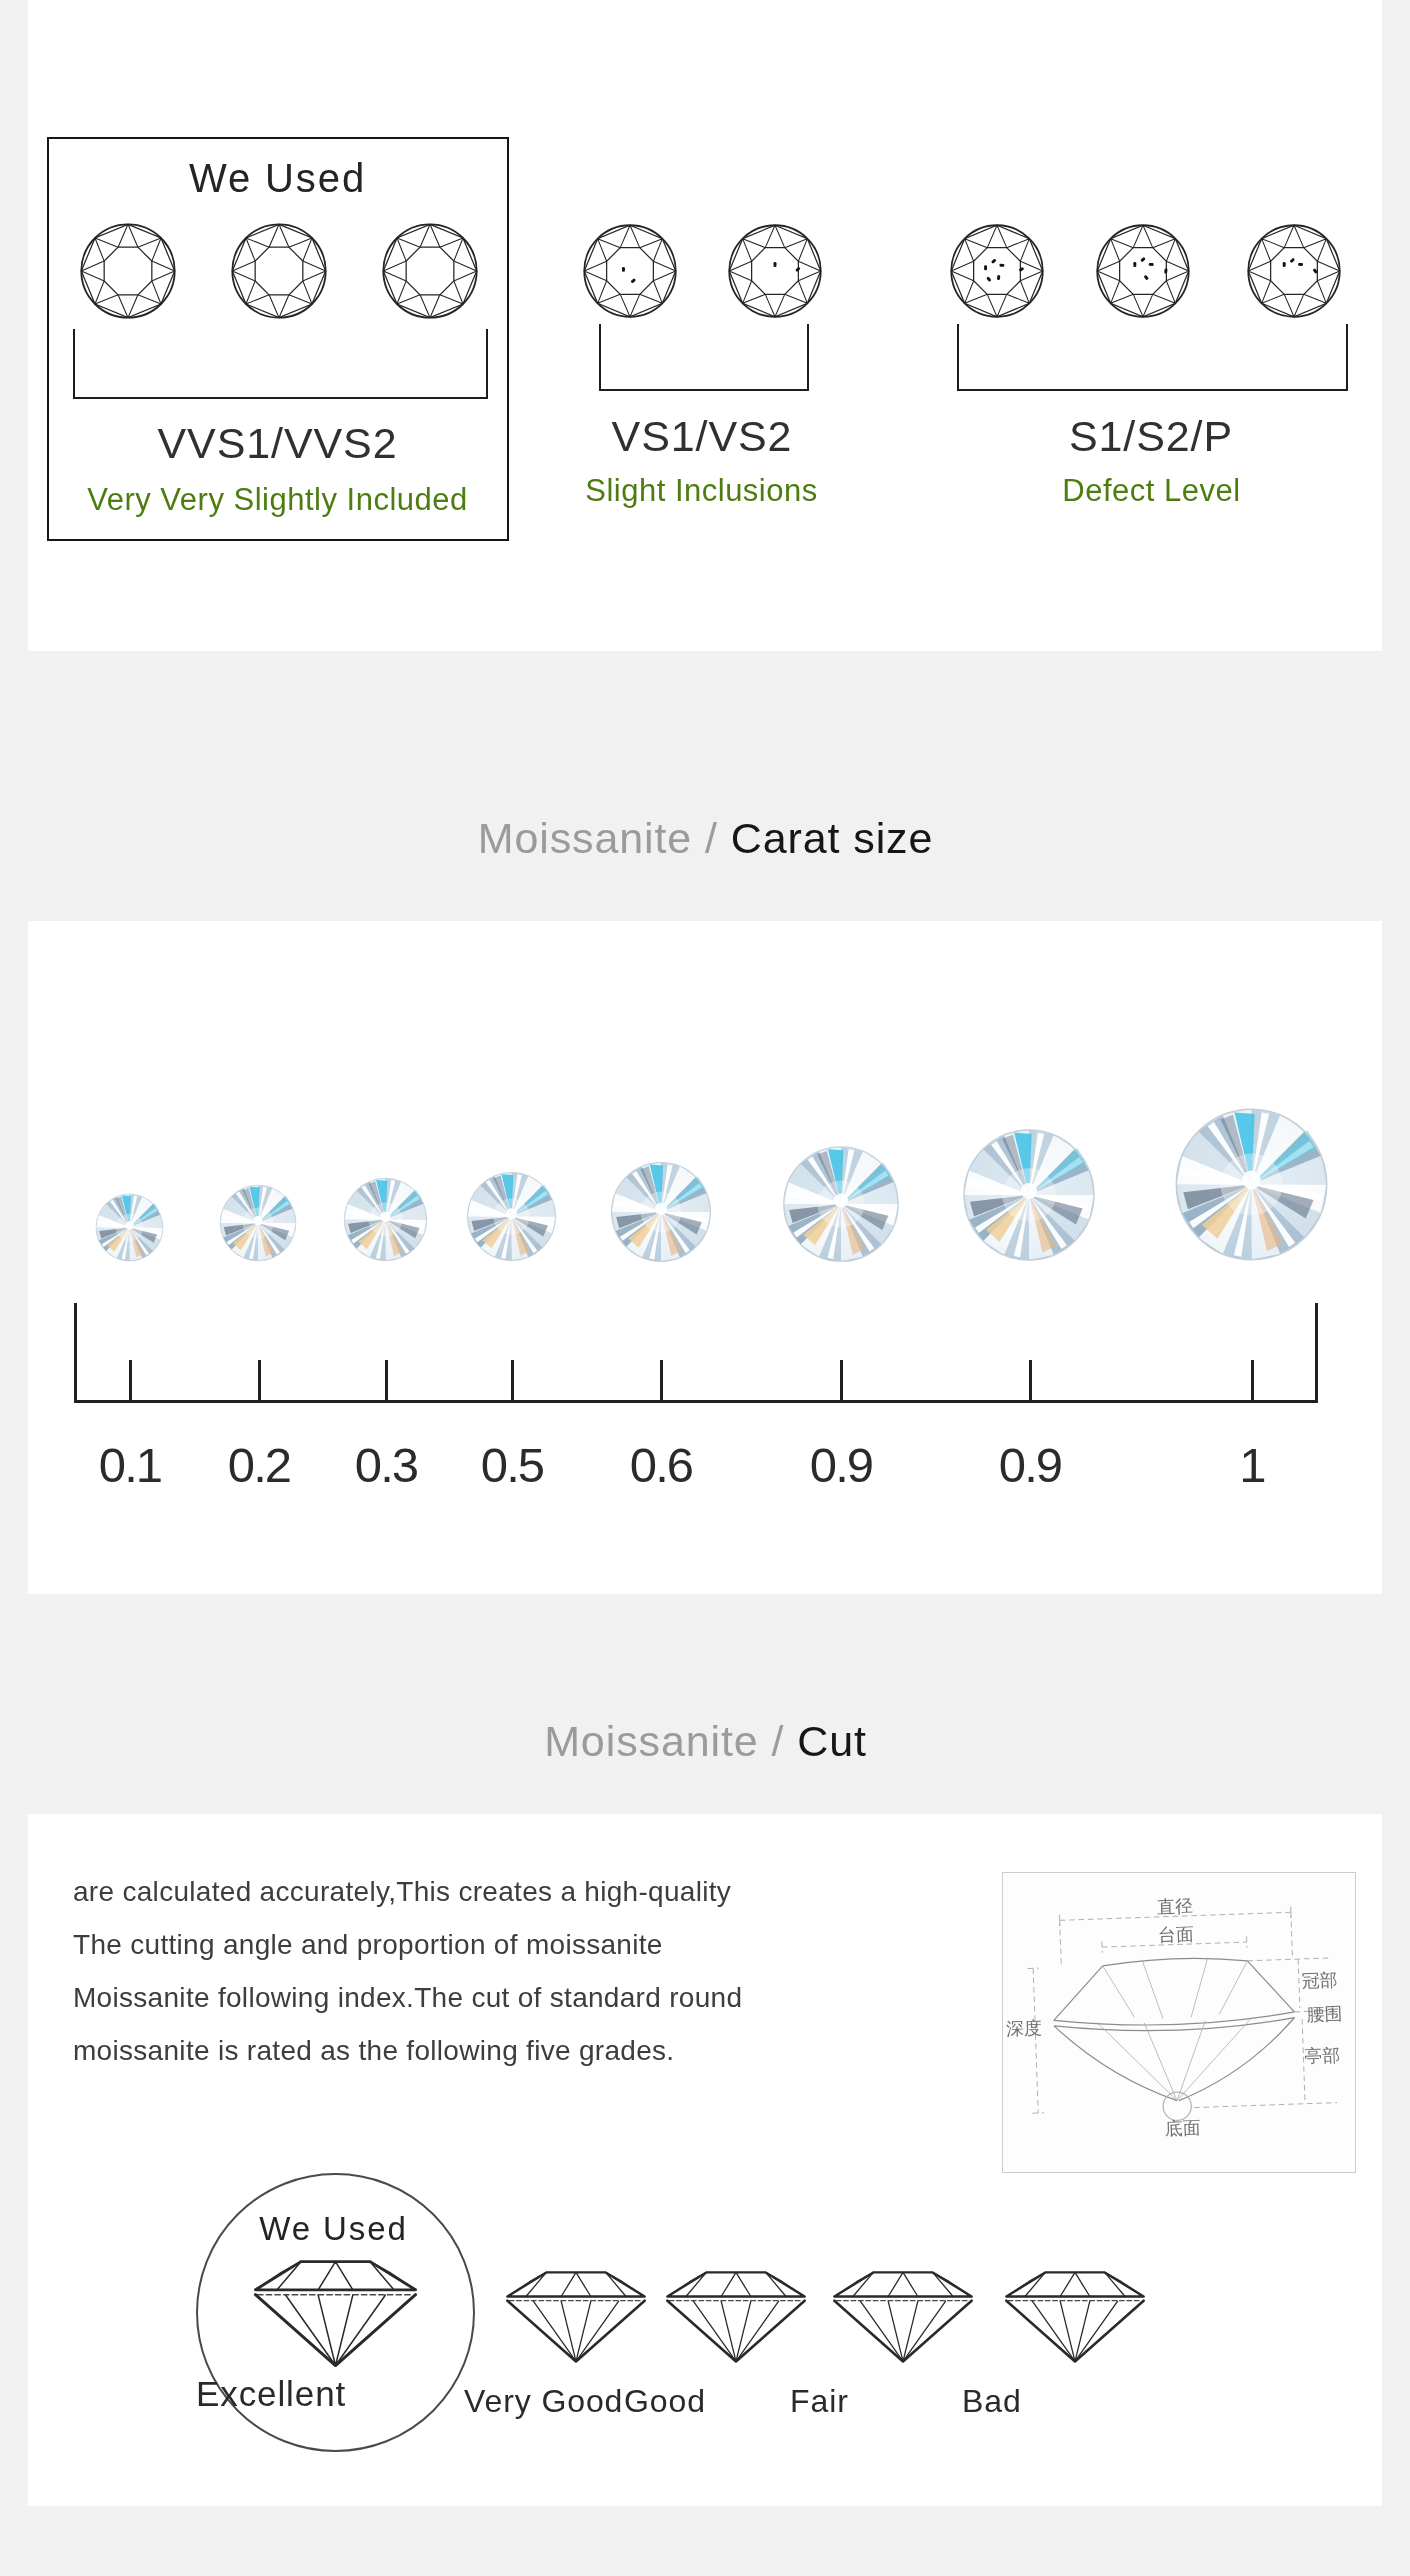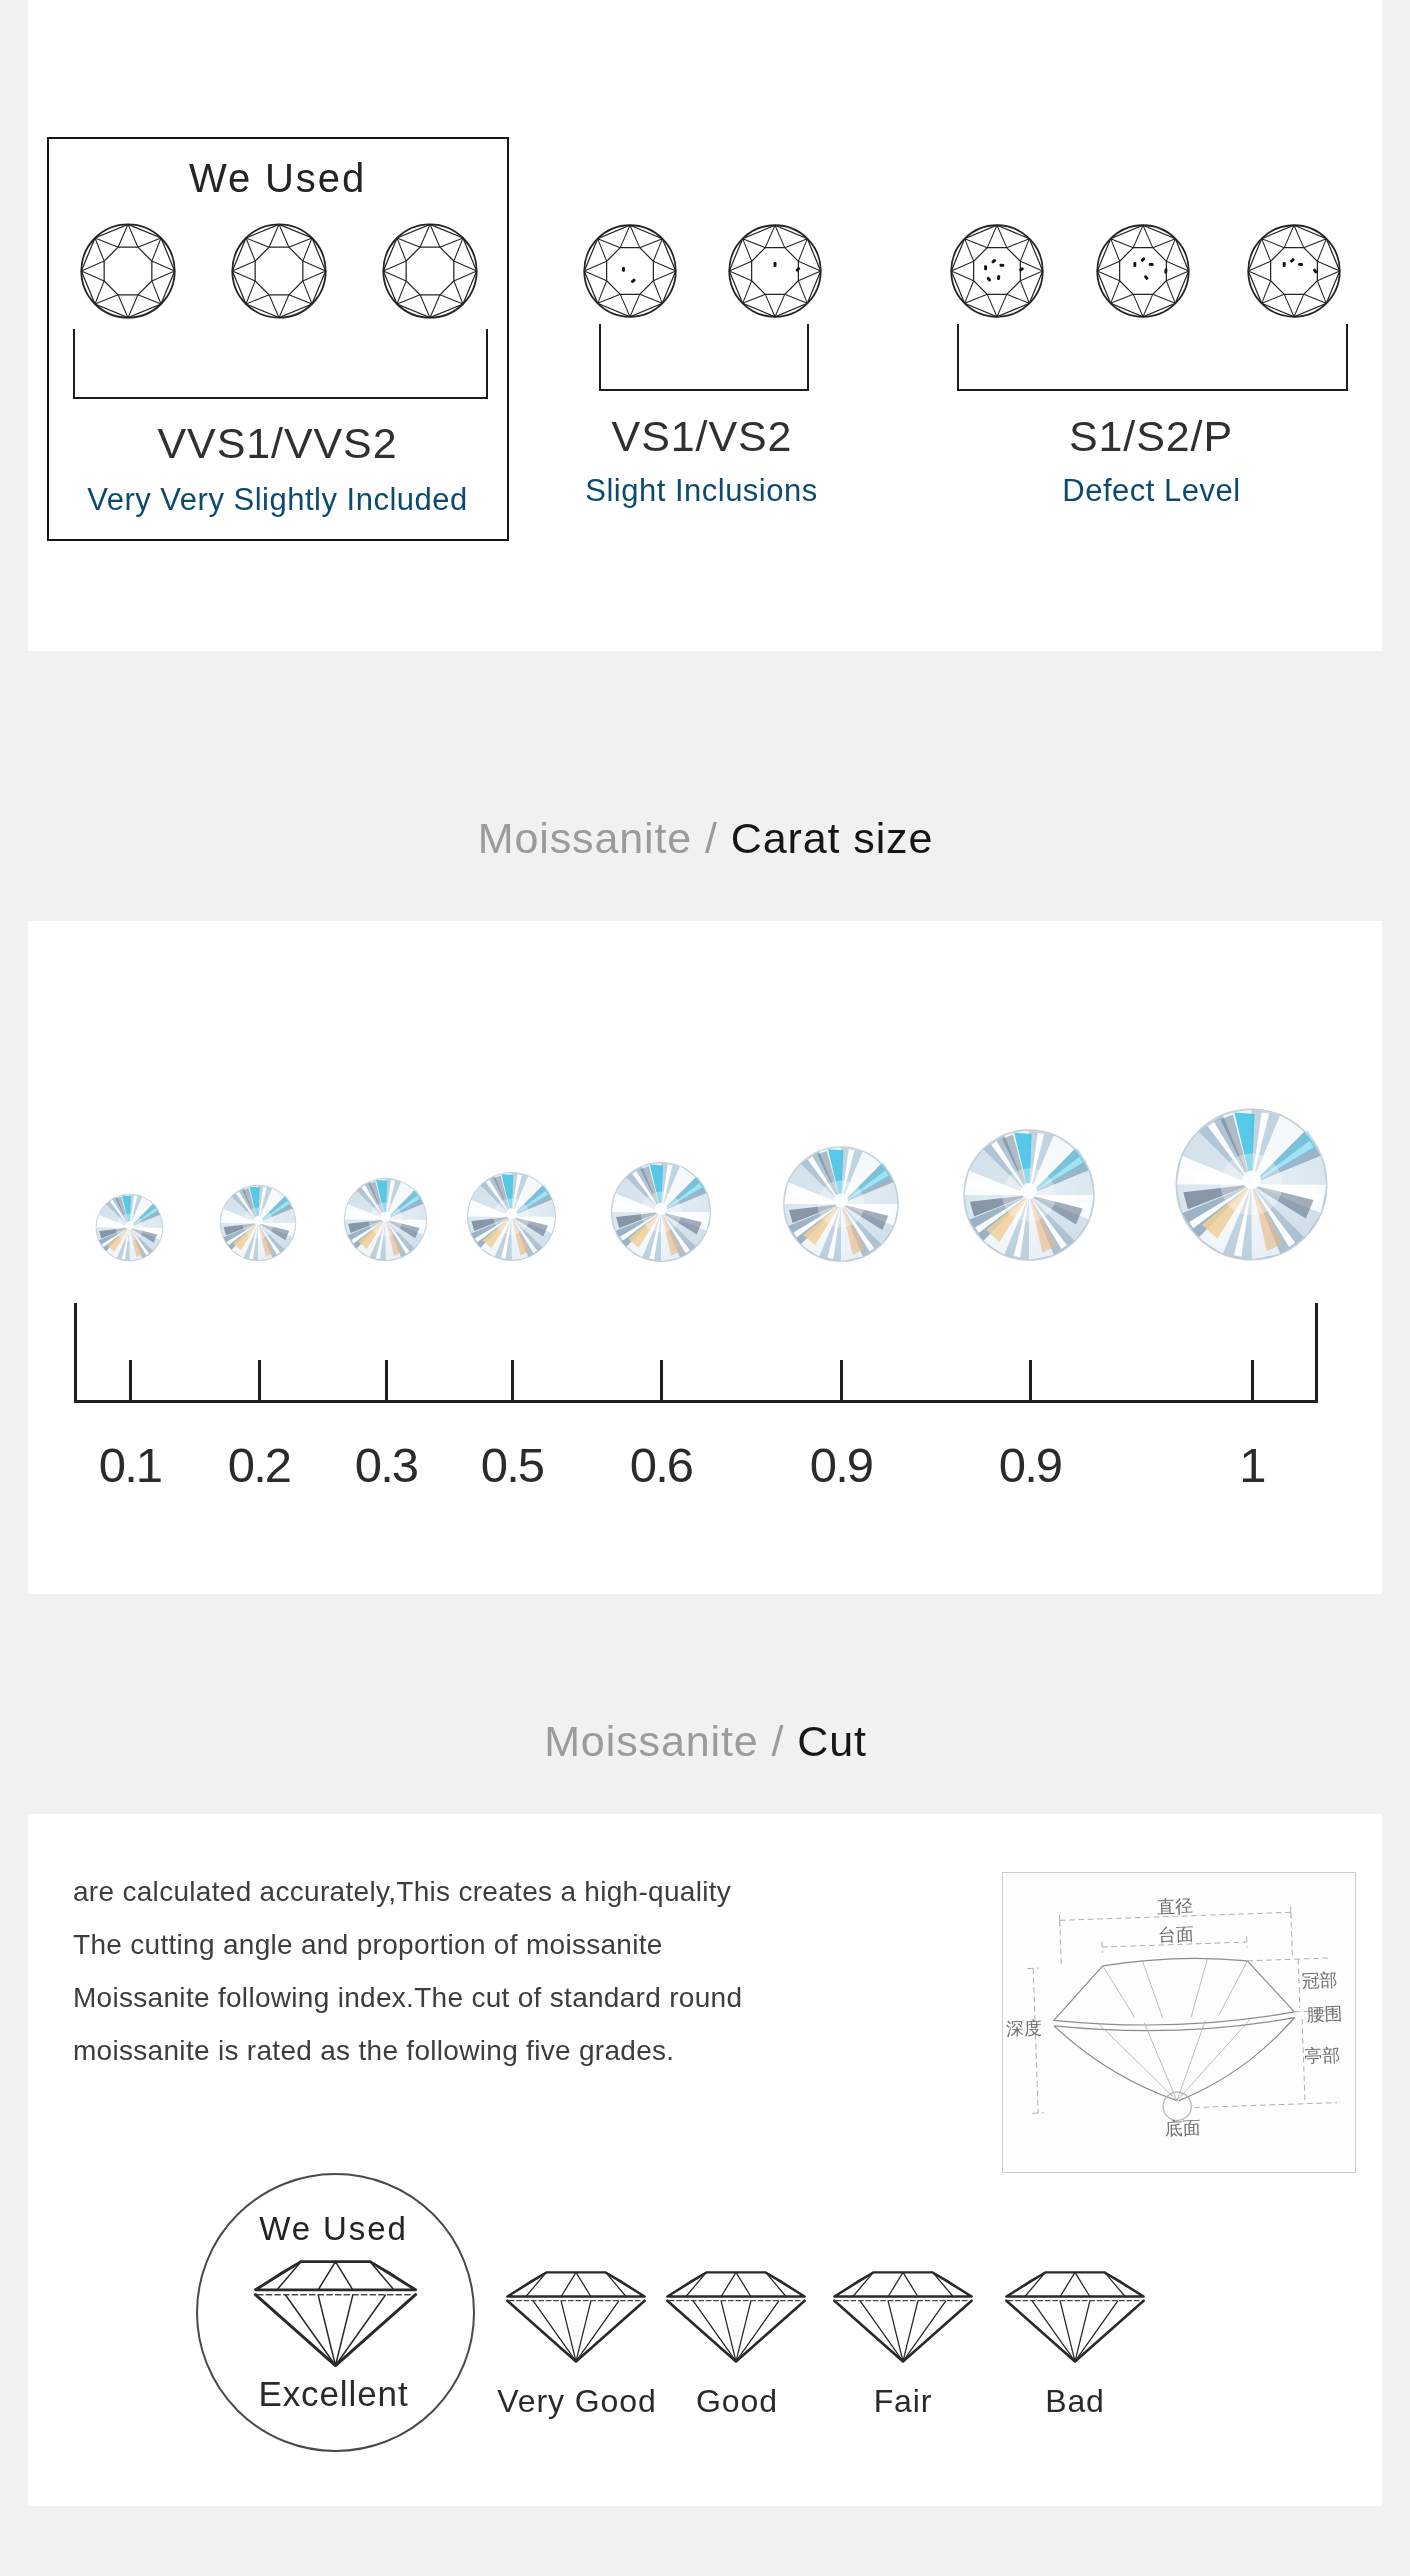--- a/index.html
+++ b/index.html
@@ -5,33 +5,33 @@
   html,body{margin:0;padding:0;background:#f1f1f2;}
   .page{position:relative;width:1411px;height:2576px;background:#f1f1f2;
         font-family:"Liberation Sans",sans-serif;color:#2f2f2f;overflow:hidden;}
   .panel{position:absolute;left:28px;width:1354px;background:#ffffff;}
   .abs{position:absolute;}
   .ctr{text-align:center;}
   .webox{position:absolute;border:2.8px solid #161616;background:#ffffff;}
   .box-tag{font-size:40px;letter-spacing:1.9px;color:#242424;}
   .bracket{position:absolute;border-left:2.8px solid #1d1d1d;border-right:2.8px solid #1d1d1d;border-bottom:2.8px solid #1d1d1d;}
   .grade{font-size:43px;letter-spacing:0.9px;color:#303030;}
-  .gdesc{font-size:31px;letter-spacing:0.5px;color:#0c4a6e;text-align:center;}
+  .gdesc{font-size:31px;letter-spacing:0.5px;color:#4d7c0f;text-align:center;}
   .sec-title{position:absolute;left:0;width:1411px;text-align:center;font-size:43px;letter-spacing:0.9px;white-space:nowrap;margin-top:28px;}
   .t-gray{color:#9b9b9b;}
   .t-dark{color:#161616;}
   .baseline{position:absolute;height:2.8px;background:#1f1f1f;}
   .tick{position:absolute;width:2.8px;background:#1f1f1f;}
   .size-label{position:absolute;width:132px;text-align:center;
               font-family:Liberation Sans, sans-serif;font-size:49px;letter-spacing:-1.9px;color:#2b2b2b;}
   .para div{font-size:28px;line-height:53px;color:#3d3d3d;letter-spacing:0.3px;white-space:nowrap;}
   .diagram-box{position:absolute;border:0.9px solid #cccccc;background:#fdfdfd;}
   .circle{position:absolute;border:2.4px solid #4a4a4a;border-radius:50%;background:#ffffff;}
   .circle-tag{position:absolute;text-align:center;font-size:33px;letter-spacing:1.9px;color:#242424;}
-  .grade-label{position:absolute;text-align:center;font-size:32px;letter-spacing:0.9px;color:#2a2a2a;white-space:nowrap;}
+  .grade-label{position:absolute;text-align:left;font-size:32px;letter-spacing:0.9px;color:#2a2a2a;white-space:nowrap;}
   svg{display:block;}
   .tv,.sv,.gem{position:absolute;}
 </style>
 </head>
 <body>
 
 <svg width="0" height="0" style="position:absolute" aria-hidden="true">
   <defs>
     <radialGradient id="gemGrad" cx="50%" cy="42%" r="62%">
       <stop offset="0%" stop-color="#ffffff"></stop>

